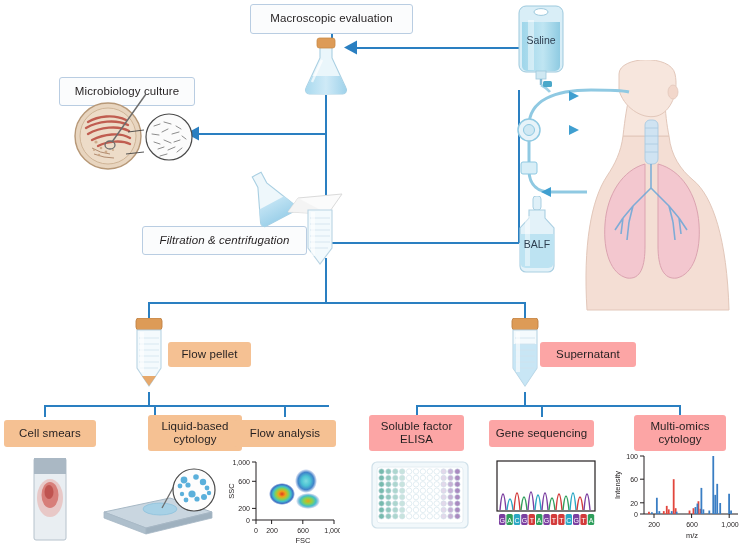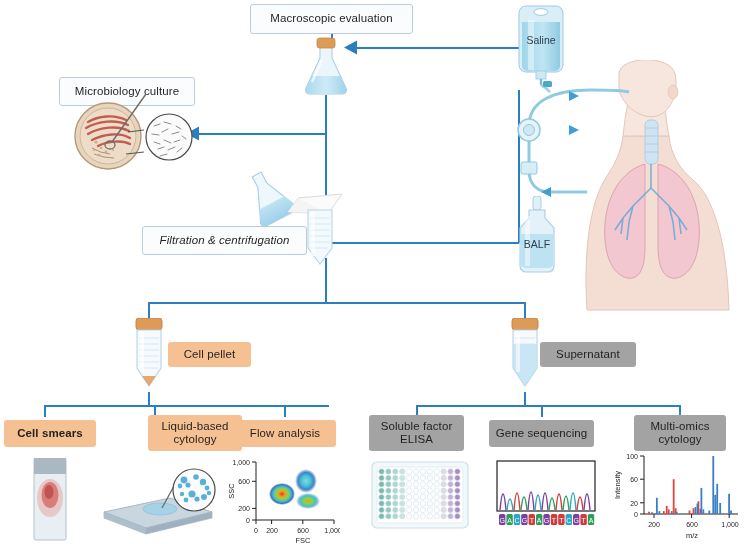--- a/index.html
+++ b/index.html
@@ -28,21 +28,21 @@
   .box.outline{
     background:#fbfcfd;
     border:1px solid #b9cde2;
     color:#231f20;
   }
   .box.orange{
     background:#f5c193;
     color:#231f20;
   }
   .box.blue{
-    background:#a3a3a3;
+    background:#fca5a5;
     color:#231f20;
   }
 
   
   .ln{background:#2a7fc1;}
   .lnh{height:1.6px;}
   .lnv{width:1.6px;}
 
   svg.arrow{overflow:visible;}
 
@@ -91,25 +91,25 @@
   <svg class="arrow" style="left:186px;top:126px;width:16px;height:15px;">
     <polygon points="0,7.5 13,0.5 13,14.5" fill="#2a7fc1"></polygon>
   </svg>
 
   <div class="box outline" style="left:250px;top:4px;width:163px;height:30px;">Macroscopic evaluation</div>
 
   <div class="box outline" style="left:59px;top:49px;width:136px;height:29px;margin-top:28px;">Microbiology culture</div>
 
   <div class="box outline" style="left:142px;top:226px;width:165px;height:29px;font-style:italic;">Filtration &amp; centrifugation</div>
 
-  <div class="box orange" style="left:168px;top:342px;width:83px;height:25px;">Cell pellet</div>
+  <div class="box orange" style="left:168px;top:342px;width:83px;height:25px;">Flow pellet</div>
 
   <div class="box blue" style="left:540px;top:342px;width:96px;height:25px;">Supernatant</div>
 
-  <div class="box orange" style="left:4px;top:420px;width:92px;height:27px;font-weight:bold;">Cell smears</div>
+  <div class="box orange" style="left:4px;top:420px;width:92px;height:27px;">Cell smears</div>
   <div class="box orange" style="left:108px;top:415px;width:94px;height:36px;margin-left:40px;">Liquid-based
 cytology</div>
   <div class="box orange" style="left:234px;top:420px;width:102px;height:27px;">Flow analysis</div>
 
   <div class="box blue" style="left:369px;top:415px;width:95px;height:36px;">Soluble factor
 ELISA</div>
   <div class="box blue" style="left:489px;top:420px;width:105px;height:27px;">Gene sequencing</div>
   <div class="box blue" style="left:634px;top:415px;width:92px;height:36px;">Multi-omics
 cytology</div>
 

